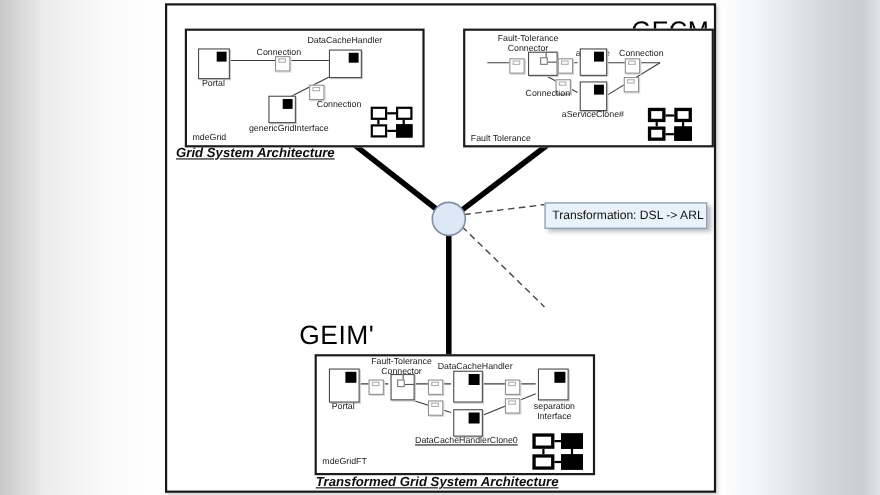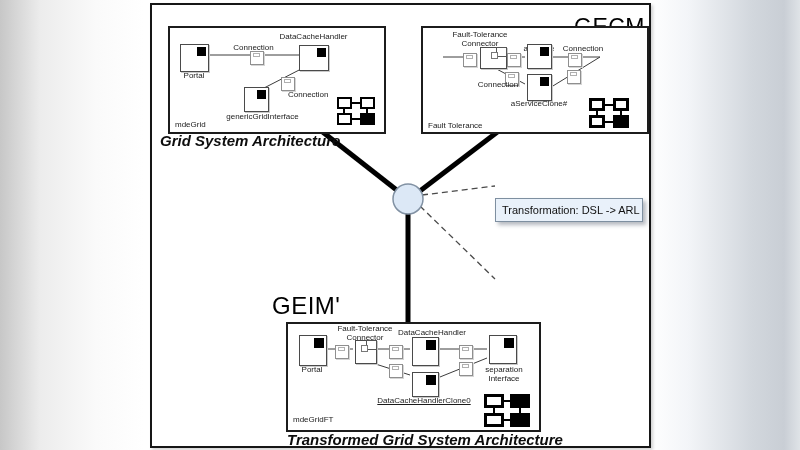--- a/index.html
+++ b/index.html
@@ -11,21 +11,21 @@
     background:#fff; border:2px solid #161616; box-shadow:2px 2px 3px rgba(0,0,0,.18); }
   .panel { position:absolute; background:#fff; border:2px solid #1c1c1c; }
   .comp { position:absolute; background:#fff; border:1px solid #4a4a4a; box-shadow:1px 1px 0 #c9c9c9; }
   .mark { position:absolute; top:2px; right:2px; width:9px; height:9px; background:#000; }
   .wmark { position:absolute; top:-1px; right:-1px; width:9px; height:8px; background:#fff; border:1px solid #555; }
   .wmark2 { position:absolute; top:4px; right:8px; width:5px; height:5px; background:#fff; border:1px solid #777; }
   .conn { position:absolute; width:12px; height:12px; background:#fff; border:1px solid #8f8f8f; box-shadow:1px 1px 0 #d5d5d5; }
   .tick { position:absolute; top:1px; left:2px; width:5px; height:2px; background:#fff; border:1px solid #b0b0b0; }
   .lbl { position:absolute; font-size:8px; line-height:1.15; color:#1a1a1a; white-space:nowrap; }
   .lblc { text-align:center; }
-  .cap { position:absolute; font-weight:bold; font-style:italic; font-size:15px; color:#0d0d0d; white-space:nowrap; }
+  .cap { position:absolute; font-weight:bold; font-style:italic; font-size:12px; color:#0d0d0d; white-space:nowrap;text-decoration:underline; }
   .ptitle { position:absolute; font-size:23px; color:#000; letter-spacing:.5px; white-space:nowrap; }
   .psvg { position:absolute; left:-2px; top:-2px; pointer-events:none; }
   .mi-sq { position:absolute; background:#fff; border:2px solid #000; box-sizing:border-box; }
   .mi-sq.b3 { border-width:3px; }
   .mi-f { background:#000; }
   .mi-h { position:absolute; height:2px; background:#000; }
   .mi-v { position:absolute; width:2px; background:#000; }
   .tbox { position:absolute; background:#e9f1fa; border:1px solid #7e8fa0; box-sizing:border-box;
     box-shadow:3px 3px 4px rgba(90,100,115,.45); color:#111; }
   .tbox .txt { position:absolute; font-size:11px; color:#111; white-space:nowrap; }
@@ -133,21 +133,21 @@
       <div class="mi-h" style="left:14px;top:23px;width:12px;"></div>
       <div class="mi-v" style="left:7px;top:12px;height:6px;"></div>
       <div class="mi-v" style="left:31px;top:12px;height:6px;"></div>
       <div class="mi-sq b3" style="left:0;top:0;width:16px;height:13px;"></div>
       <div class="mi-sq b3" style="left:24px;top:0;width:16px;height:13px;"></div>
       <div class="mi-sq b3" style="left:0;top:17px;width:16px;height:13px;"></div>
       <div class="mi-sq b3 mi-f" style="left:24px;top:17px;width:16px;height:13px;"></div>
     </div>
   </div>
 
-  <div class="abs" style="left:495px;top:184px;width:145px;height:97px;margin-top:14px;">
+  <div class="abs" style="left:495px;top:184px;width:145px;height:97px;">
     <div class="tbox" style="left:0;top:0;width:148px;height:24px;">
       <div class="txt" style="left:6px;top:5px;">Transformation: DSL -&gt; ARL</div>
     </div>
   </div>
 
   <div class="ptitle" style="left:272px;top:292px;font-size:24px;">GEIM'</div>
   <div class="panel" style="left:286px;top:322px;width:251px;height:106px;">
     <svg class="psvg" width="251" height="106" viewBox="0 0 251 106">
       <line x1="37" y1="27" x2="67" y2="27" stroke="#3c3c3c" stroke-width="1"></line>
       <line x1="87" y1="27" x2="124" y2="27" stroke="#3c3c3c" stroke-width="1"></line>

